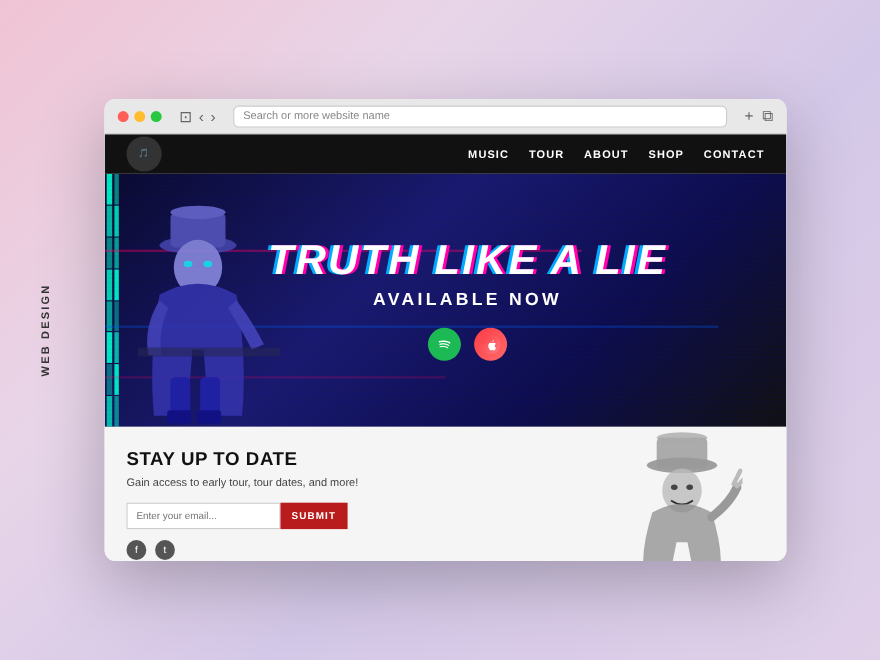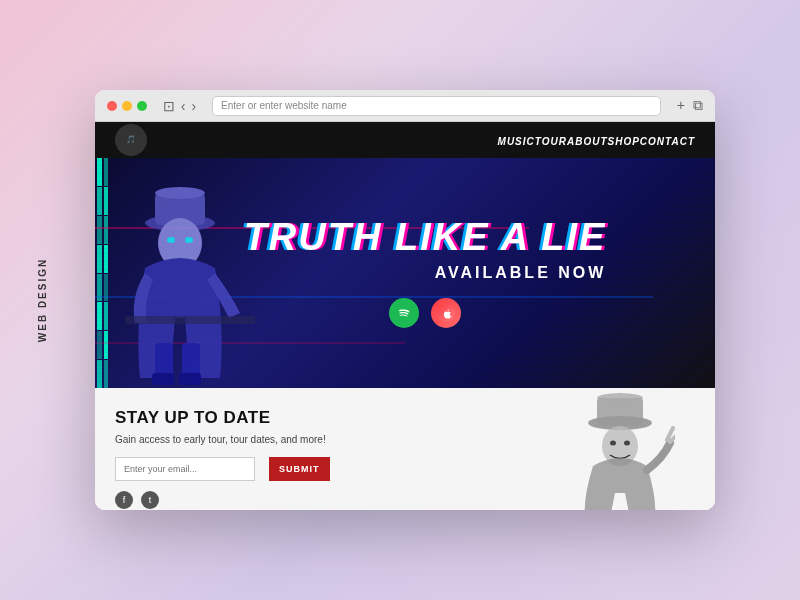--- a/index.html
+++ b/index.html
@@ -127,22 +127,22 @@
       justify-content: center;
       font-size: 8px;
       color: #fff;
       text-align: center;
       line-height: 1.1;
       font-weight: bold;
     }
 
     .nav-links {
       display: flex;
+      gap: 18px;
       list-style: none;
-      font-style: italic;
     }
 
     .nav-links li a {
       color: #fff;
       text-decoration: none;
       font-size: 10px;
       font-weight: bold;
       letter-spacing: 1px;
       text-transform: uppercase;
     }
@@ -224,21 +224,21 @@
     
     .char-svg {
       width: 100%;
       height: 100%;
     }
 
     
     .hero-text {
       position: relative;
       z-index: 4;
-      text-align: right;
+      text-align: center;
       margin-left: 40px;
     }
 
     .hero-title {
       font-size: 38px;
       font-weight: 900;
       color: #fff;
       text-shadow: 3px 0 0 #ff00aa, -3px 0 0 #00aaff;
       letter-spacing: 2px;
       line-height: 1;
@@ -304,21 +304,21 @@
     }
 
     .lower-subtitle {
       font-size: 10px;
       color: #444;
       margin-bottom: 12px;
     }
 
     .email-form {
       display: flex;
-      gap: 14px;
+      gap: 0;
     }
 
     .email-input {
       height: 24px;
       width: 140px;
       border: 1px solid #ccc;
       padding: 0 8px;
       font-size: 9px;
       color: #999;
       outline: none;
@@ -378,21 +378,21 @@
       <div class="traffic-light green"></div>
     </div>
 
     <div class="browser-controls">
       <span class="browser-control-icon">⊡</span>
       <span class="browser-control-icon">‹</span>
       <span class="browser-control-icon">›</span>
     </div>
 
     <div class="address-bar">
-      <span>Enter or enter website name</span>
+      <span>Search or more website name</span>
     </div>
 
     <div class="browser-action-icons">
       <span>+</span>
       <span>⧉</span>
     </div>
   </div>
 
   <div class="website-content">
 

